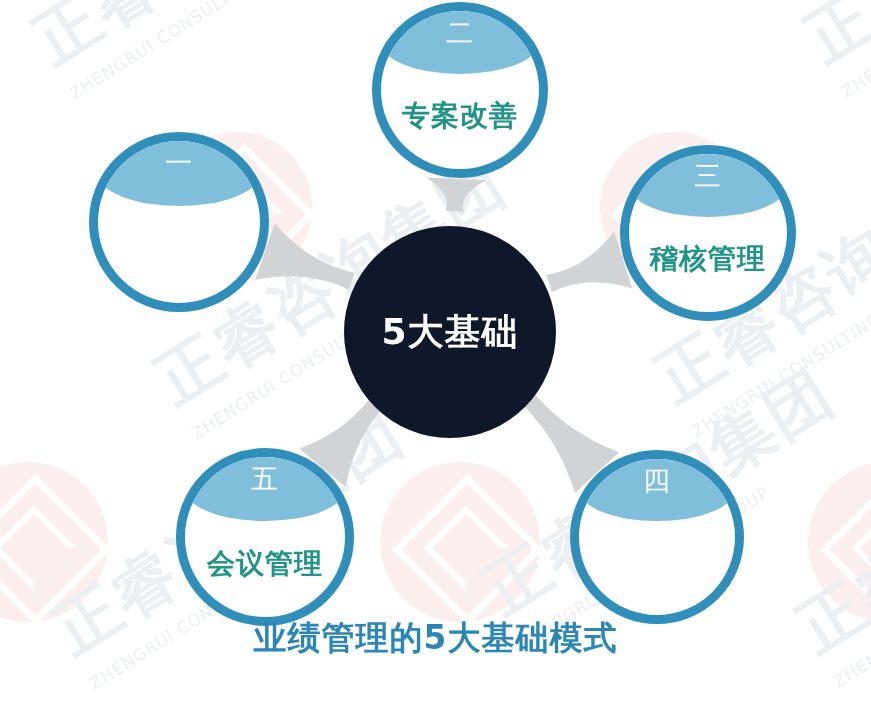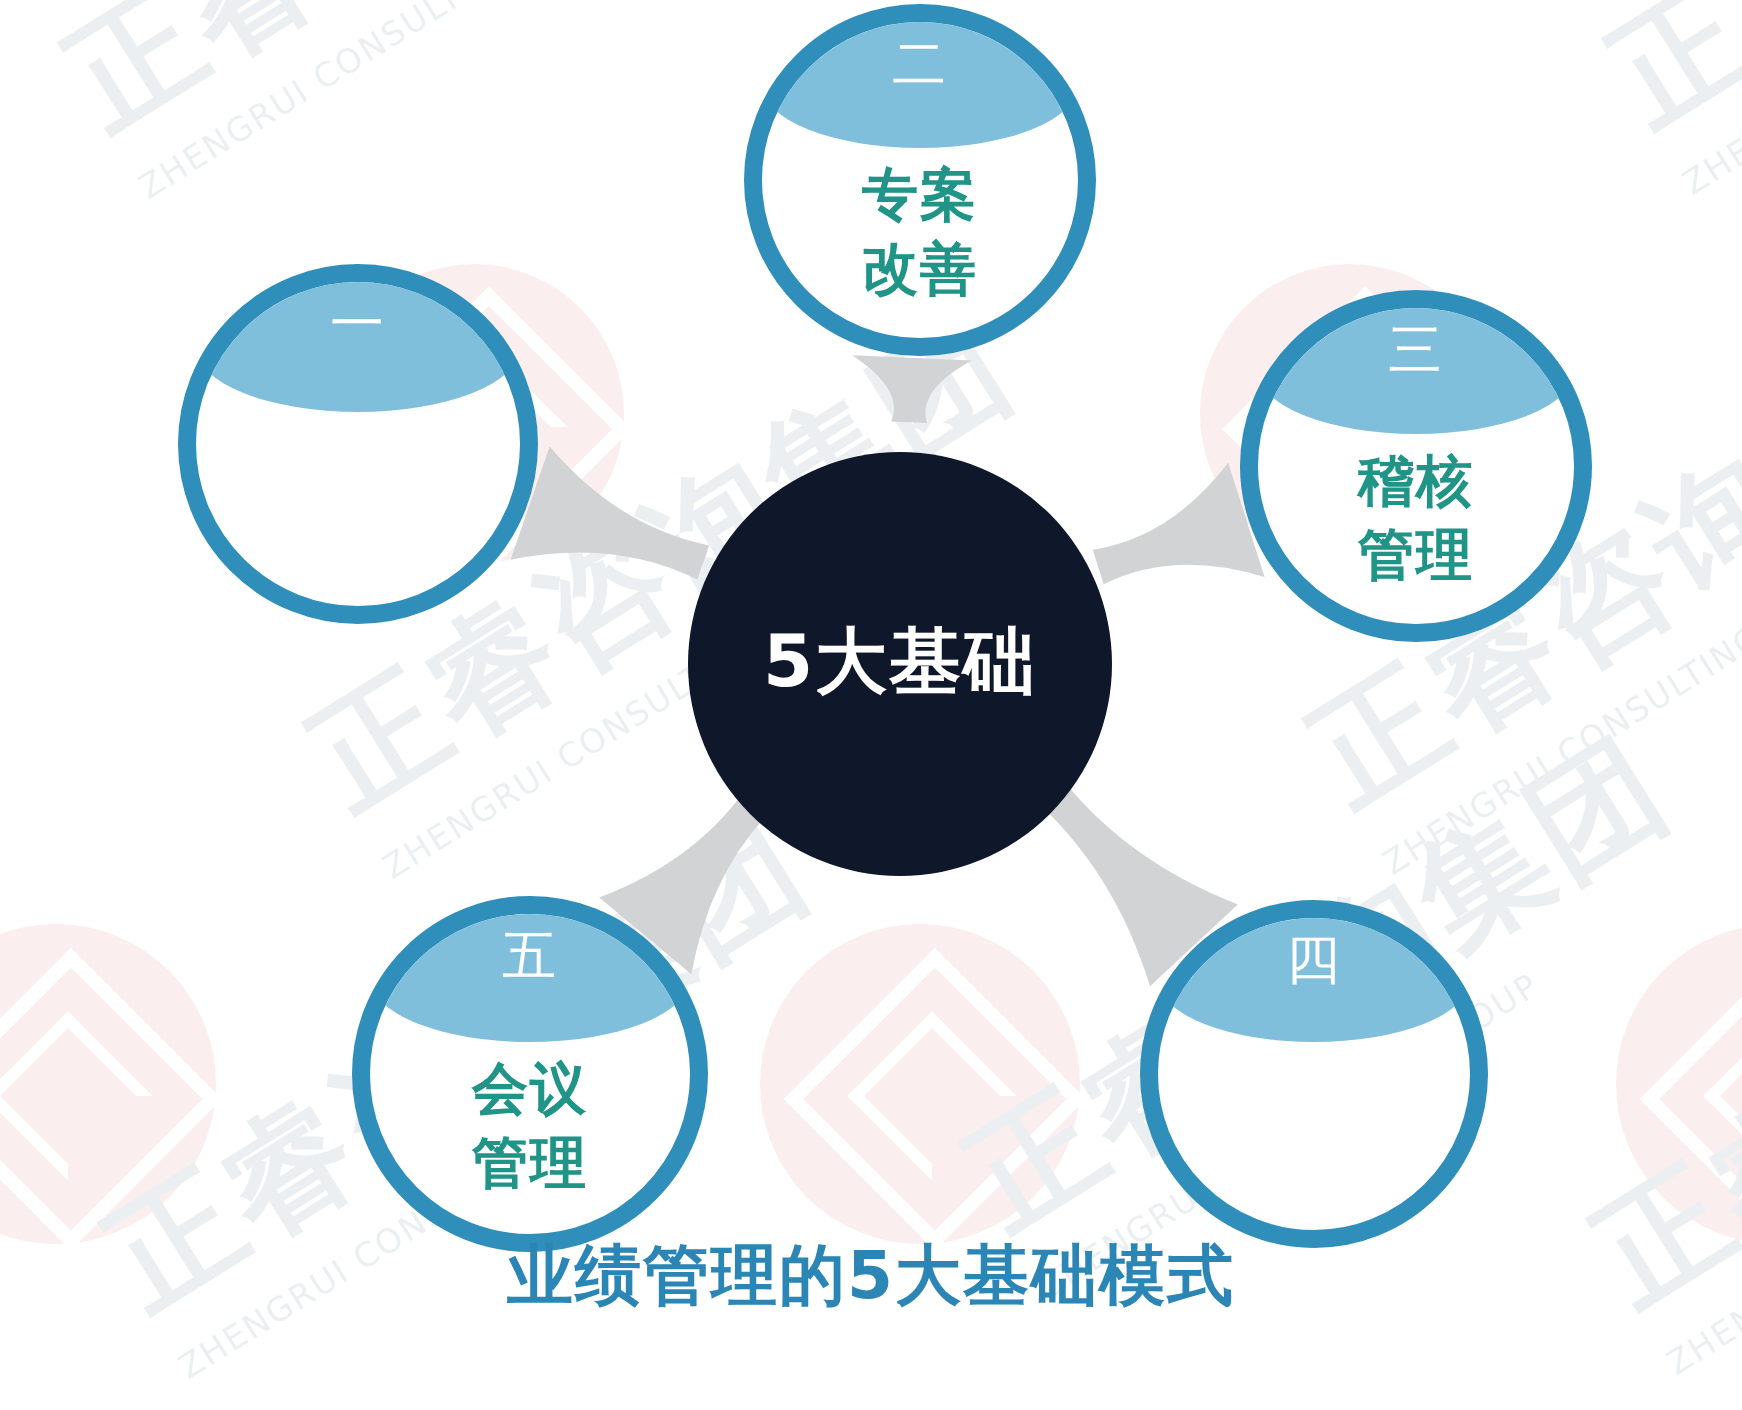--- a/index.html
+++ b/index.html
@@ -129,21 +129,21 @@
     line-height: 1;
     letter-spacing: 1px;
   }
   .node-body {
     position: absolute;
     left: 0;
     top: 38%;
     width: 100%;
     height: 62%;
     display: flex;
-    flex-direction: column;
+    flex-direction: row;
     align-items: center;
     justify-content: center;
     padding-bottom: 4%;
   }
   .node-body .body-line {
     color: #1f9487;
     font-size: 28px;
     font-weight: 700;
     line-height: 1.32;
     letter-spacing: 1px;

